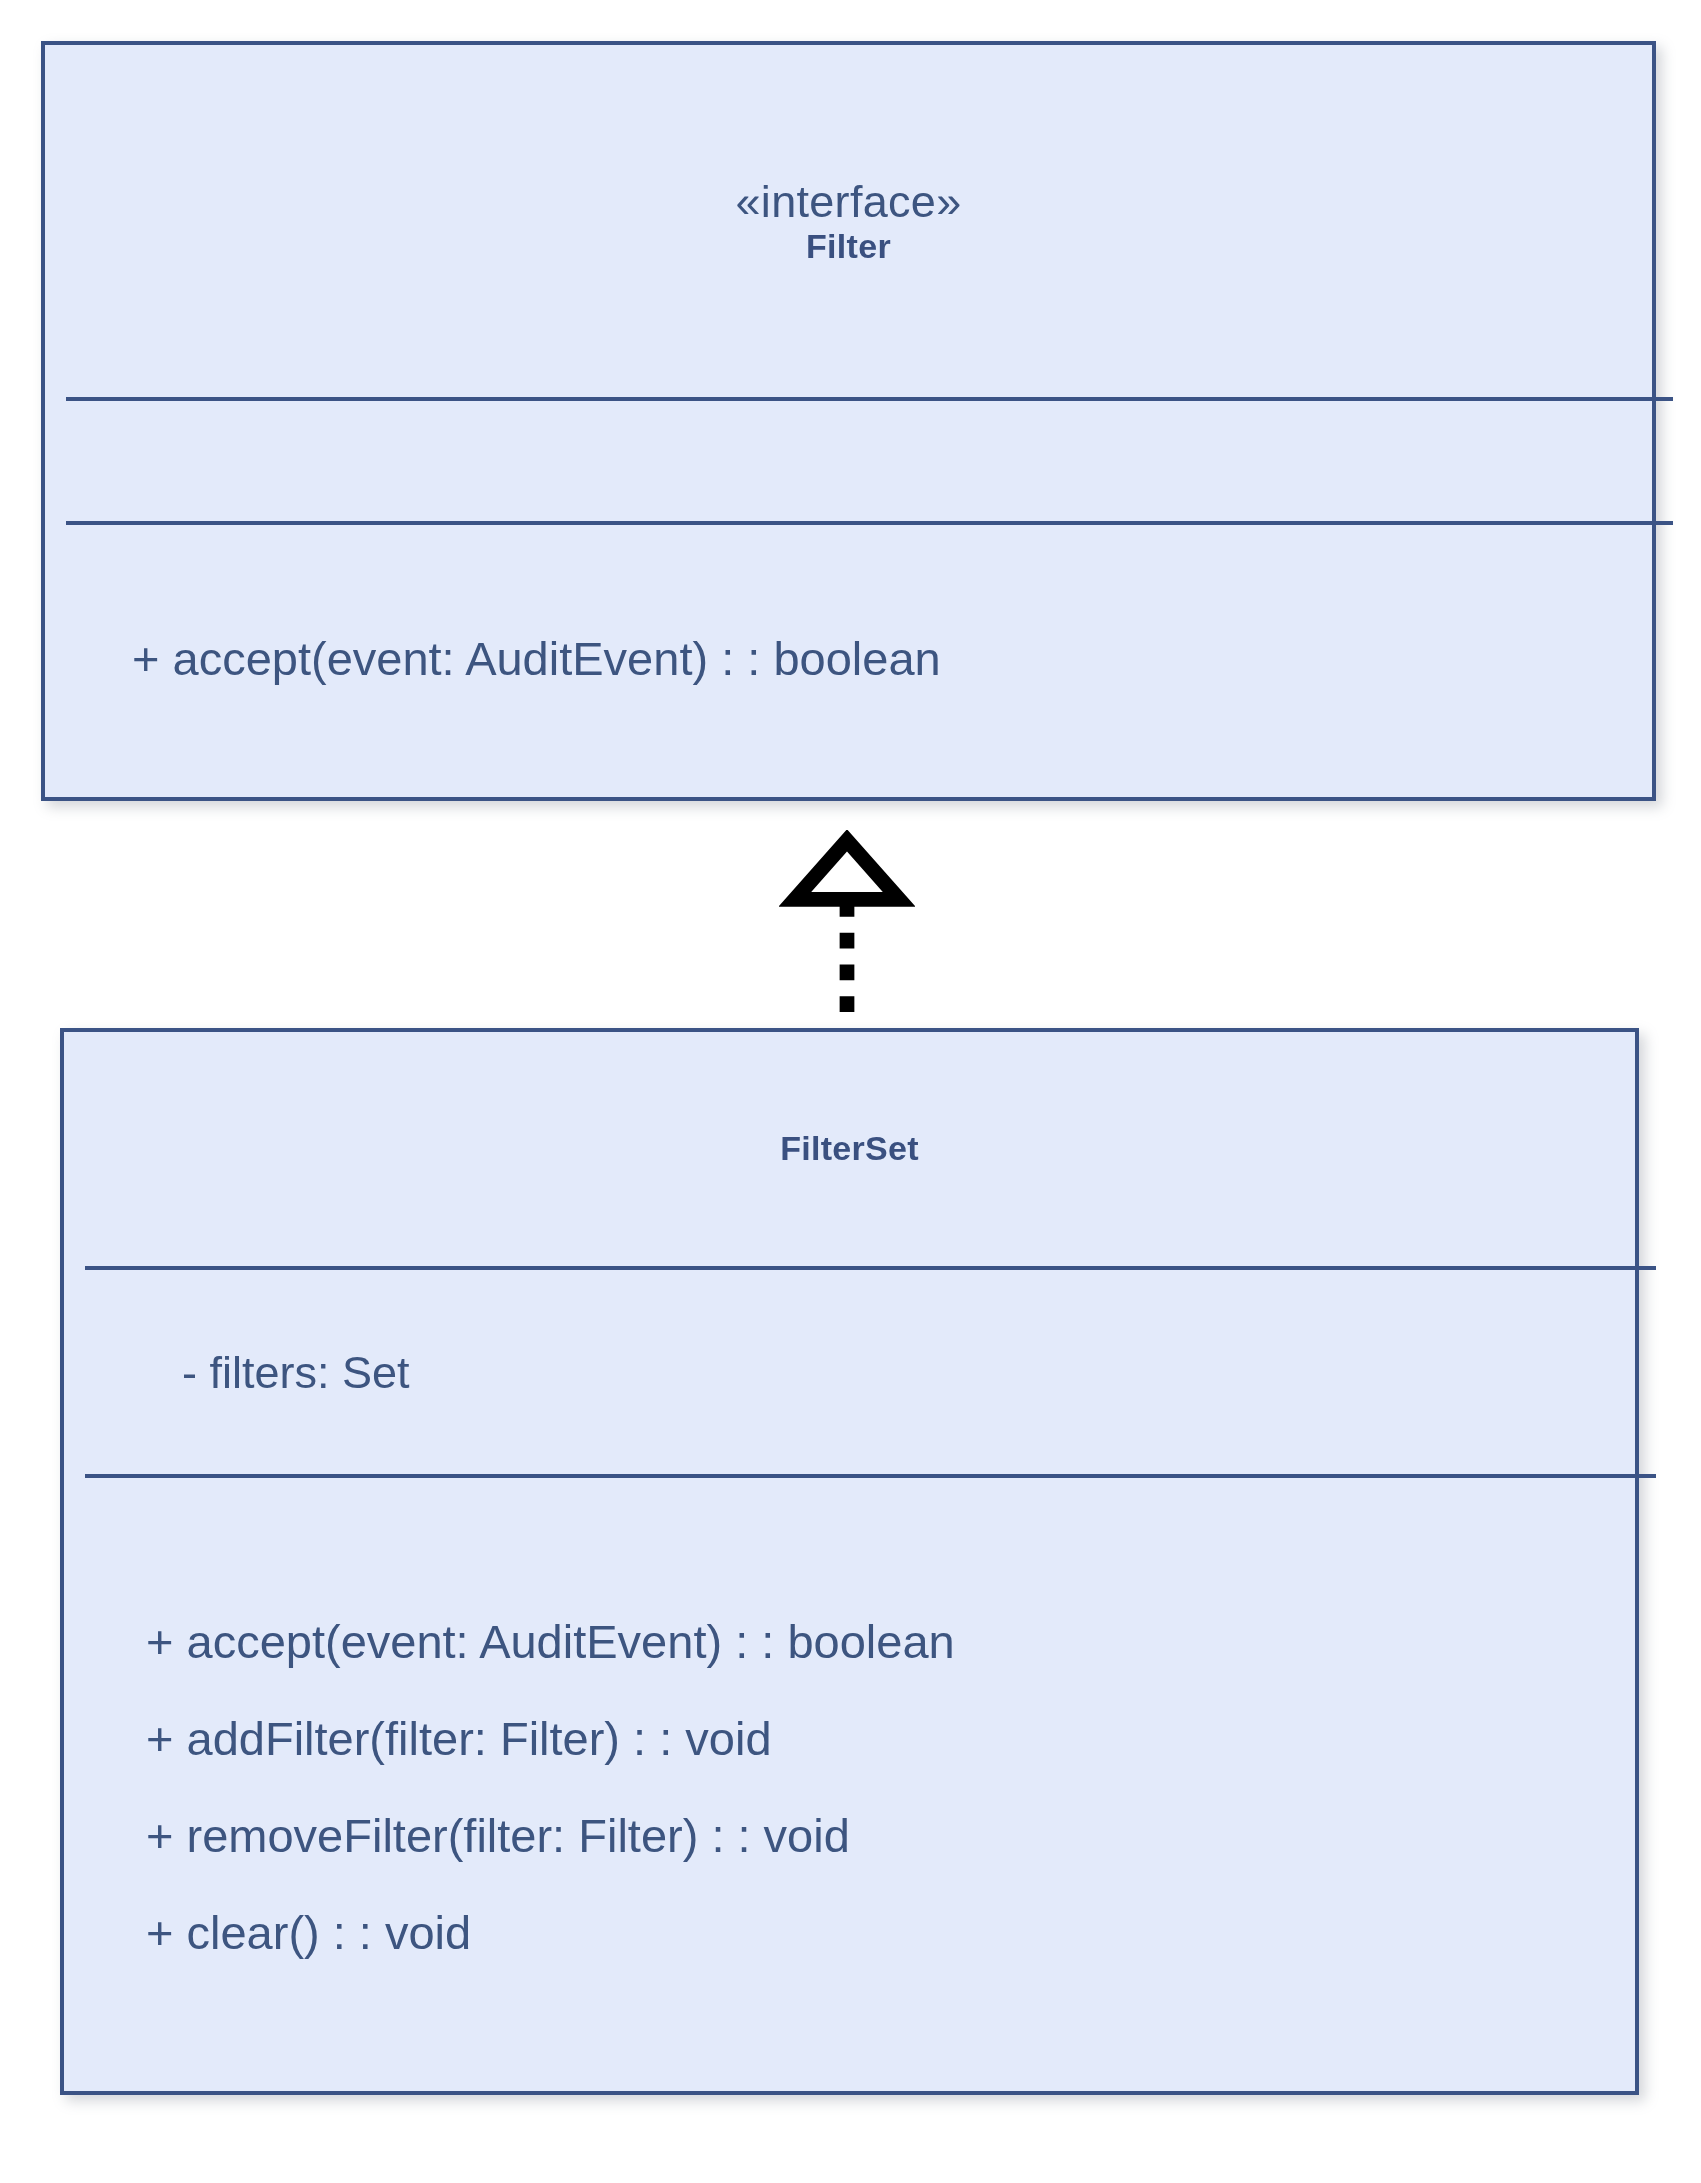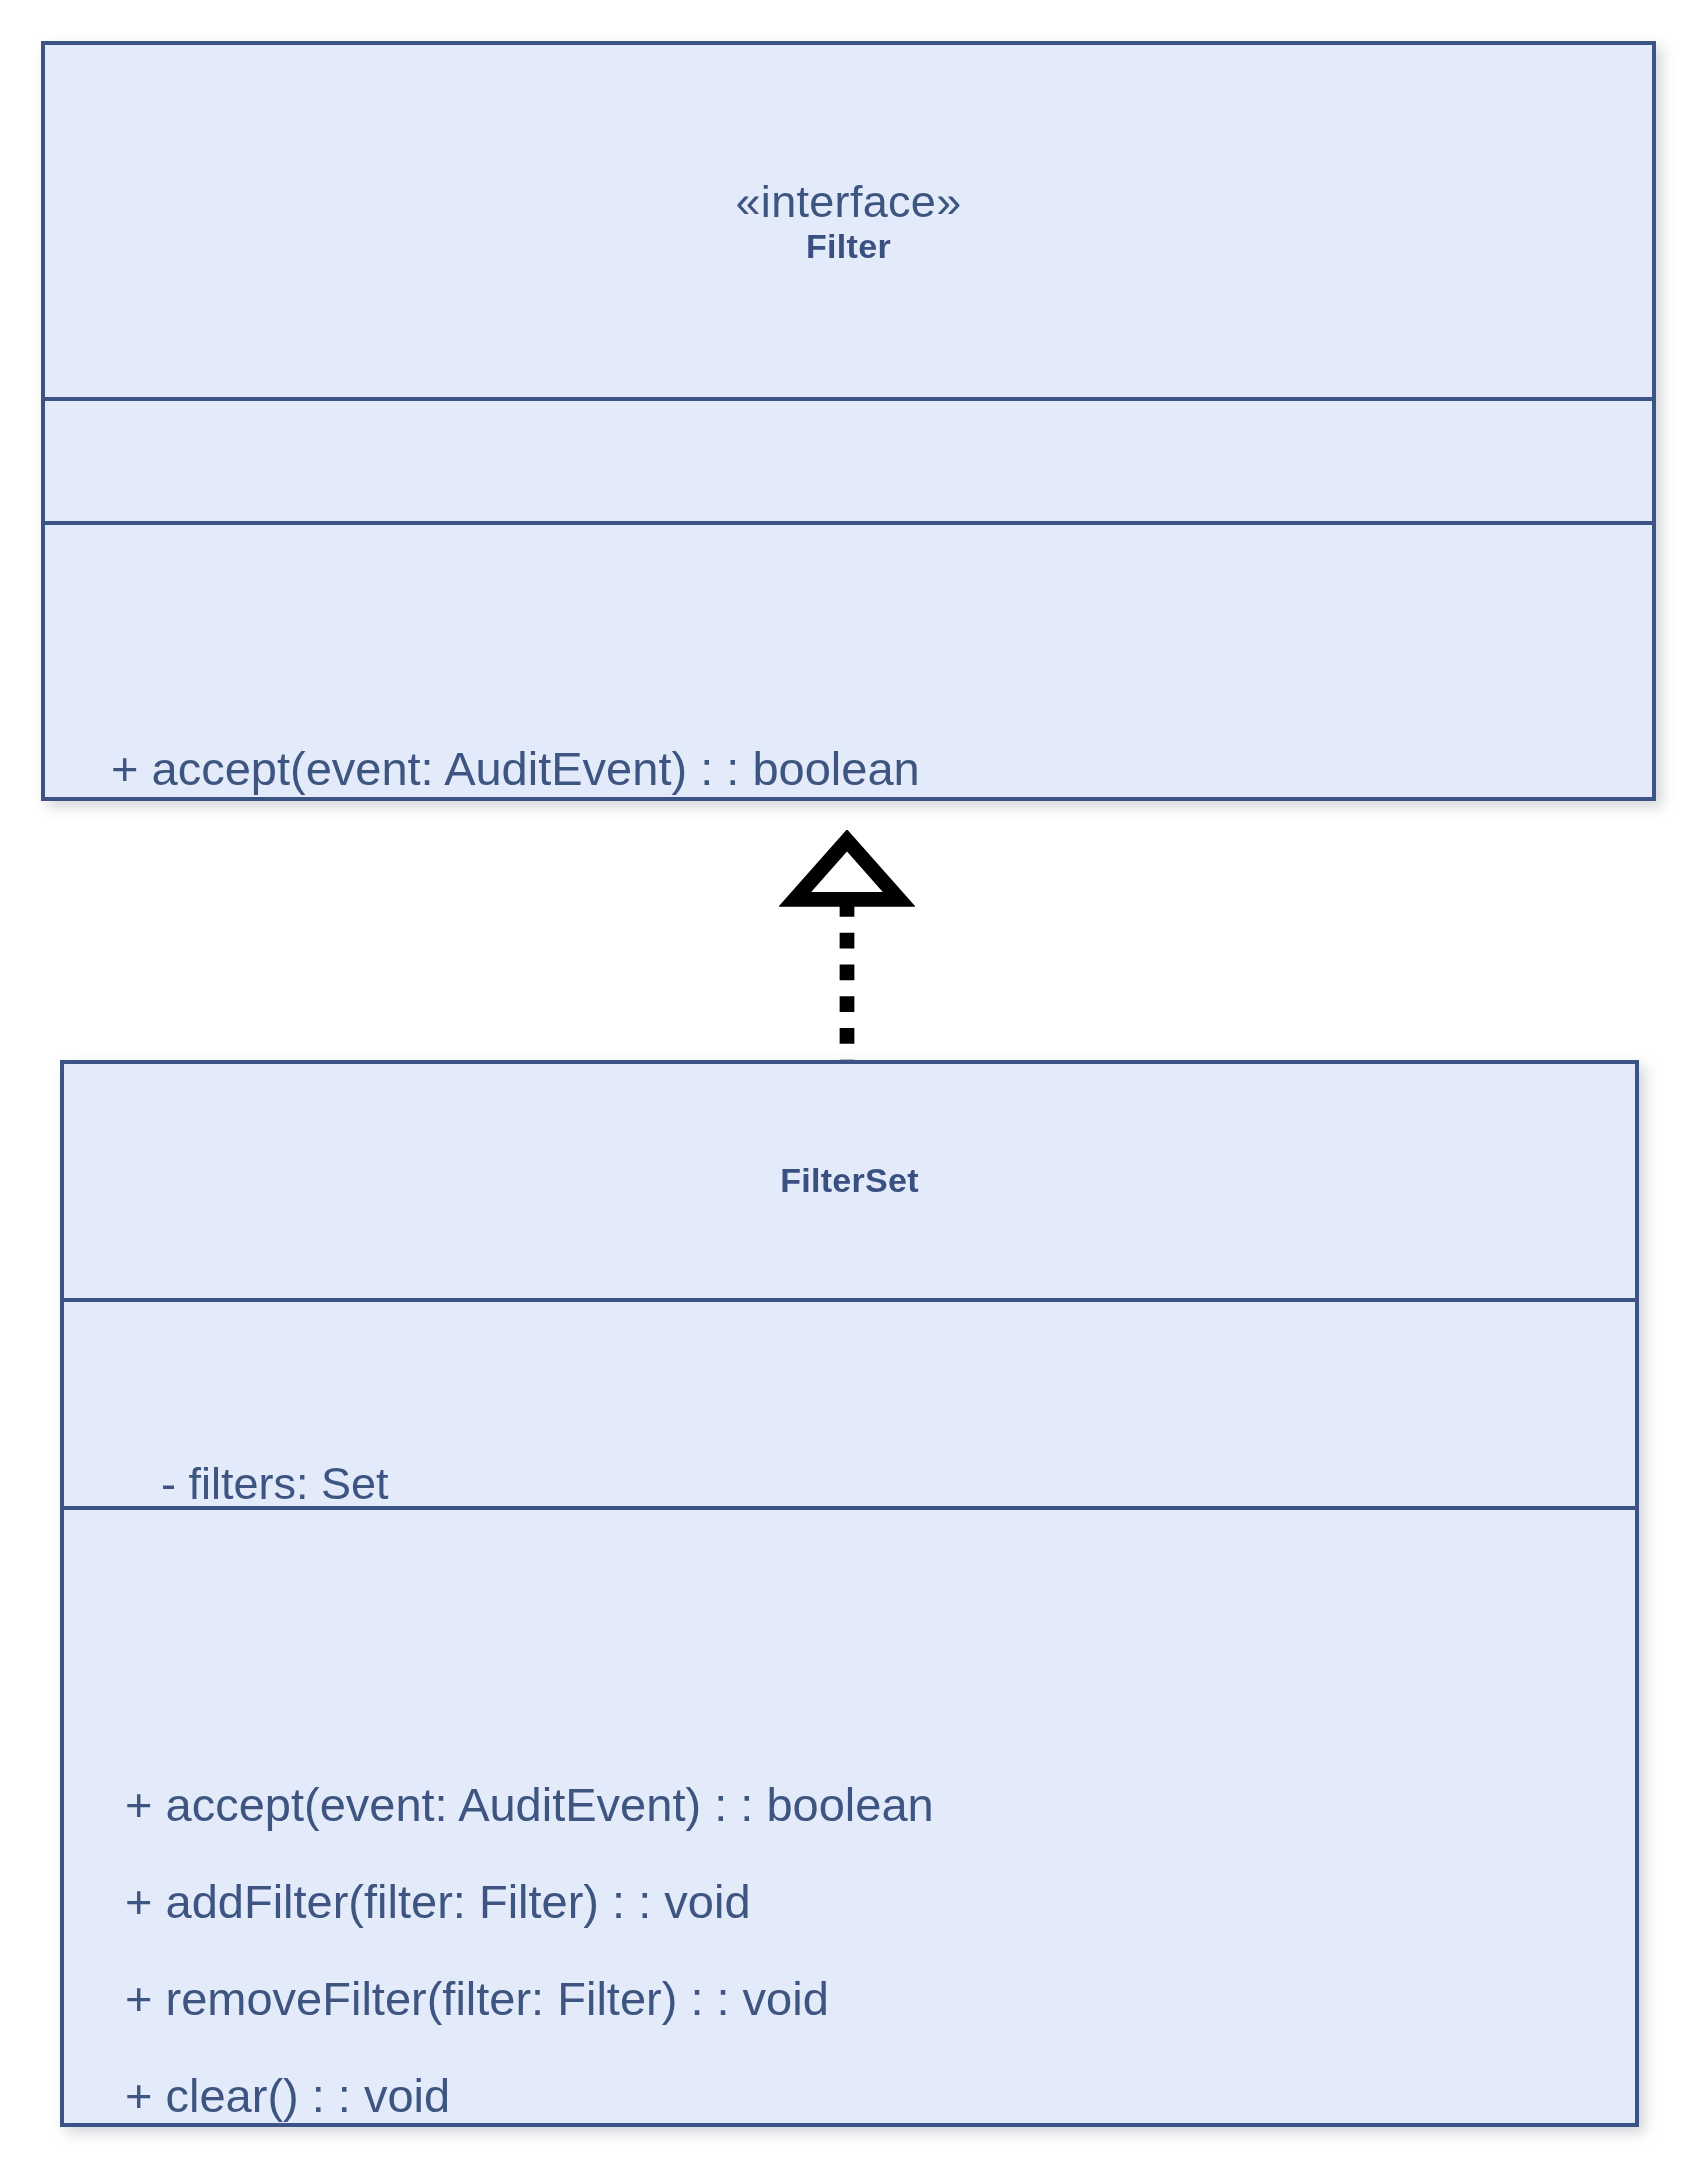--- a/index.html
+++ b/index.html
@@ -33,21 +33,21 @@
 
   .uml-class.filter-box {
     left: 41px;
     top: 41px;
     width: 1615px;
     height: 760px;
   }
 
   .uml-class.filterset-box {
     left: 60px;
-    top: 1060px;
+    top: 1028px;
     width: 1579px;
     height: 1067px;
   }
 
   
   .compartment {
     box-sizing: border-box;
     position: relative;
     width: 100%;
   }
@@ -75,21 +75,22 @@
     font-weight: bold;
     color: #3a5080;
     line-height: 1.15;
     letter-spacing: 0.3px;
   }
 
   
   .cmp-body {
     display: flex;
     flex-direction: column;
-    justify-content: flex-end;
+    justify-content: center;
+    margin-left: 21px;
   }
   .member-line {
     font-size: 45px;
     font-weight: 400;
     color: #3d5580;
     line-height: 1.0;
     white-space: pre;
   }
 
   

